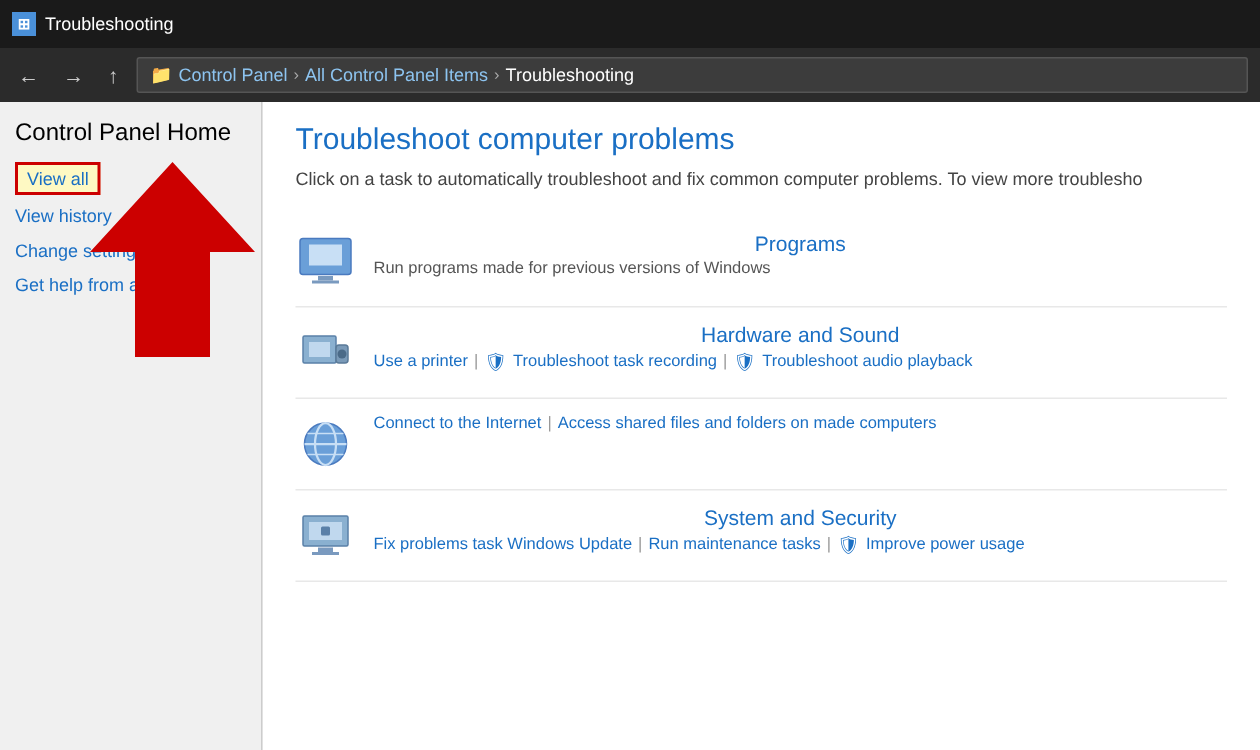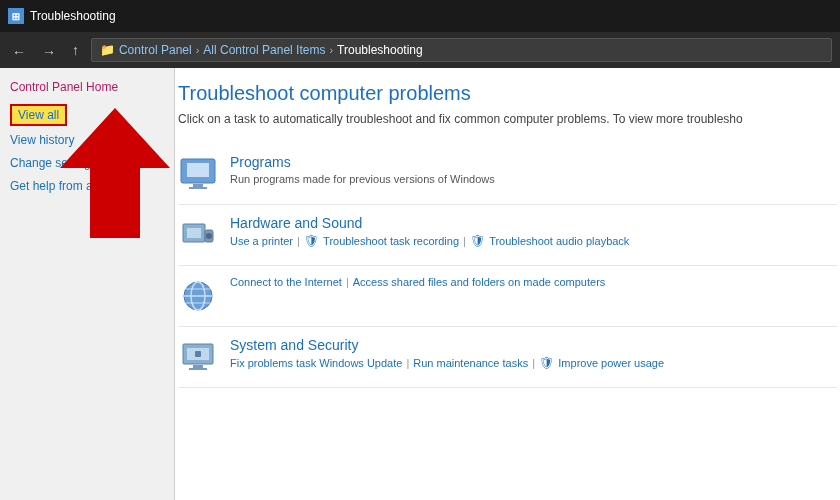--- a/index.html
+++ b/index.html
@@ -68,60 +68,60 @@
     
     .sidebar {
       width: 175px;
       background: #f0f0f0;
       border-right: 1px solid #ccc;
       padding: 12px 10px;
       flex-shrink: 0;
       position: relative;
     }
     .sidebar-title {
-      font-size: 12px;
-      color: #be185d;
+      font-size: 16px;
+      color: #000000;
       margin-bottom: 10px;
       font-weight: normal;
     }
     .sidebar-link {
       display: block;
       font-size: 12px;
       color: #1a6fc4;
       text-decoration: none;
       margin-bottom: 6px;
       cursor: pointer;
       line-height: 1.4;
     }
     .view-all-box {
       display: inline-block;
       border: 2px solid #cc0000;
       padding: 2px 6px;
       font-size: 12px;
       color: #1a6fc4;
       cursor: pointer;
       margin-bottom: 6px;
-      background: #fde047;
+      background: #fef9c3;
     }
 
     
     .arrow-overlay {
       position: absolute;
       top: 30px;
       left: 60px;
       width: 120px;
       height: 130px;
       pointer-events: none;
       z-index: 10;
     }
 
     
     .content {
       flex: 1;
-      padding: 14px 3px;
+      padding: 14px 22px;
       overflow-y: auto;
       background: #fff;
     }
     .content-title {
       font-size: 20px;
       color: #1a6fc4;
       font-weight: normal;
       margin-bottom: 6px;
     }
     .content-desc {
@@ -145,20 +145,21 @@
       flex-shrink: 0;
       display: flex; align-items: center; justify-content: center;
       font-size: 22px;
     }
     .cat-content { flex: 1; }
     .cat-title {
       font-size: 14px;
       color: #1a6fc4;
       cursor: pointer;
       margin-bottom: 3px;
+      text-align: center;
     }
     .cat-links {
       font-size: 11px;
       color: #444;
       display: flex;
       flex-wrap: wrap;
       gap: 4px;
       align-items: center;
     }
     .cat-link {

